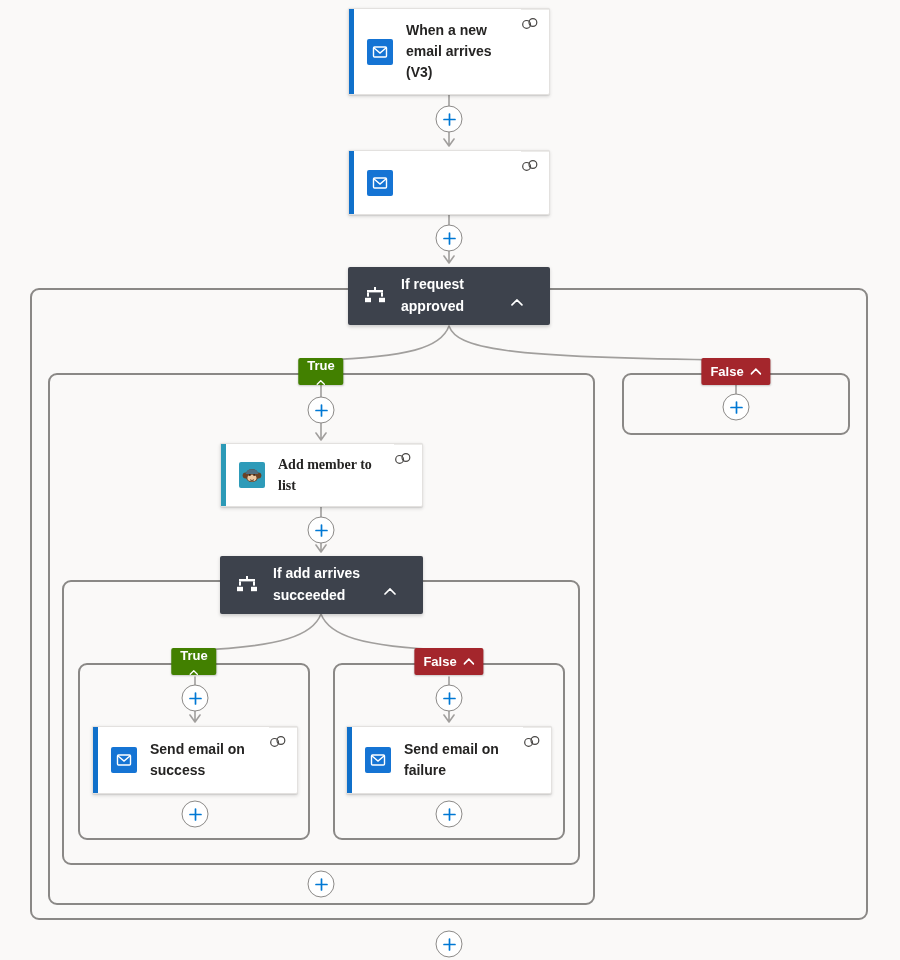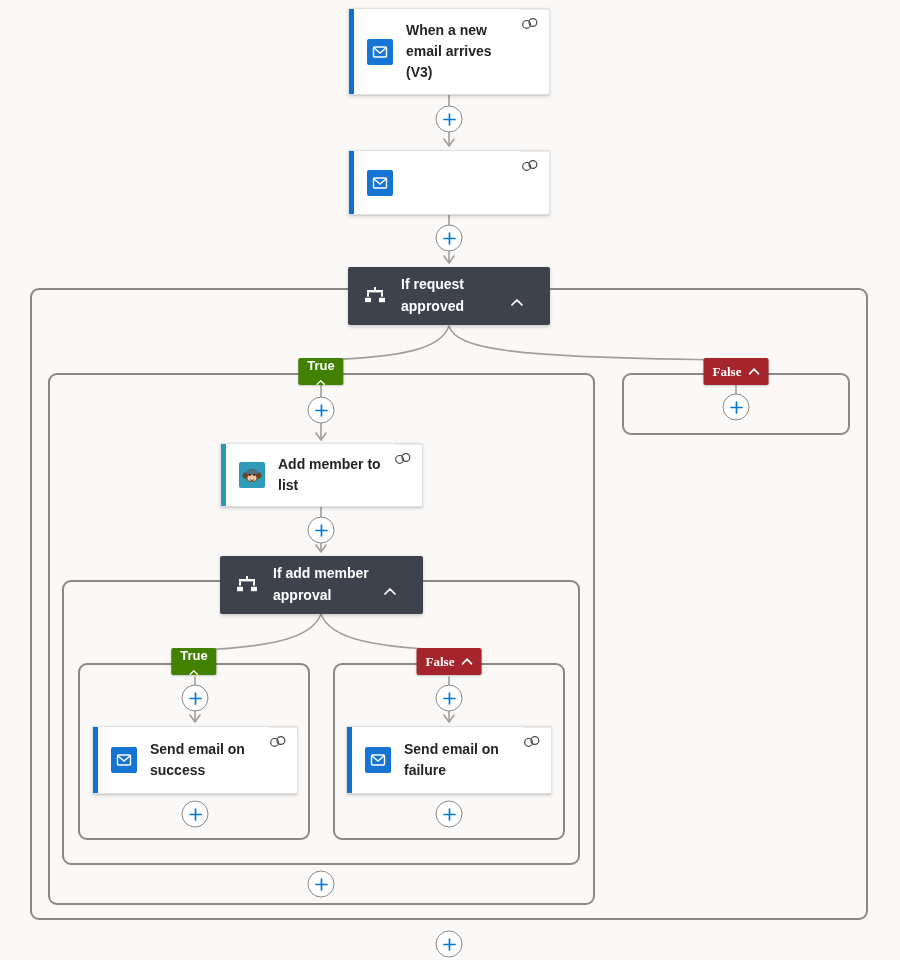--- a/index.html
+++ b/index.html
@@ -43,21 +43,21 @@
              padding:0 27px 0 16px;box-shadow:0 1.2px 3.6px rgba(0,0,0,.18);}
   .cond-icon{width:22px;height:18px;flex:0 0 22px;}
   .cond-title{font-size:14px;font-weight:700;color:#ffffff;line-height:1.55;margin-left:15px;width:120px;}
   .chev{margin-left:auto;width:13px;height:8px;cursor:pointer;display:block;}
 
   
   .badge{position:absolute;z-index:3;height:27px;transform:translateX(-50%);display:flex;align-items:center;gap:7px;
          padding:0 9px;border-radius:2px;color:#fff;font-size:13px;font-weight:700;cursor:pointer;
          box-shadow:0 1px 2px rgba(0,0,0,.2);}
   .badge.true{background:var(--true-green);flex-direction:column;}
-  .badge.false{background:var(--false-red);font-family:Liberation Serif, serif;}
+  .badge.false{background:var(--false-red);}
   .badge svg{width:11px;height:7px;display:block;}
 
   
   .plus{position:absolute;z-index:3;width:27px;height:27px;border-radius:50%;transform:translate(-50%,-50%);
         background:#fff;border:1px solid #8c8a88;display:flex;align-items:center;justify-content:center;cursor:pointer;padding:0;}
   .plus svg{width:14px;height:14px;display:block;}
 </style>
 </head>
 <body>
 
@@ -152,21 +152,21 @@
         <path d="M1,6 L6,1 L11,6" stroke="#fff" stroke-width="1.8" fill="none" stroke-linecap="round"></path>
       </svg>
   </div>
   <div class="badge false" style="left:736px;top:358px;">
     <span>False</span>
     <svg viewBox="0 0 12 7">
         <path d="M1,6 L6,1 L11,6" stroke="#fff" stroke-width="1.8" fill="none" stroke-linecap="round"></path>
       </svg>
   </div>
 
-  <div class="card" style="left:220px;top:443px;width:203px;height:64px;">
+  <div class="card" style="left:220px;top:443px;width:203px;height:64px;font-family:Liberation Serif, serif;">
     <div class="accent teal"></div>
     <div class="card-body">
       <span class="conn-icon">
         <svg viewBox="0 0 26 26">
             <rect width="26" height="26" rx="2" fill="#2e9bb9"></rect>
             <circle cx="6.6" cy="13.5" r="3" fill="#6b4226"></circle>
             <circle cx="19.4" cy="13.5" r="3" fill="#6b4226"></circle>
             <circle cx="13" cy="13.5" r="6.6" fill="#6b4226"></circle>
             <path d="M6.6,12 a6.6,6.2 0 0 1 12.8,0 z" fill="#4e6e81"></path>
             <ellipse cx="13" cy="16" rx="4.6" ry="3.3" fill="#edc9a2"></ellipse>
@@ -191,21 +191,21 @@
     <span class="cond-icon">
       <svg viewBox="0 0 22 18" fill="#fff">
           <rect x="10" y="0" width="2" height="3.2"></rect>
           <rect x="3" y="3" width="16" height="2.4"></rect>
           <rect x="3" y="5.4" width="2" height="4.2"></rect>
           <rect x="17" y="5.4" width="2" height="4.2"></rect>
           <rect x="1" y="10.8" width="6" height="4.4"></rect>
           <rect x="15" y="10.8" width="6" height="4.4"></rect>
         </svg>
     </span>
-    <span class="cond-title">If add member approval</span>
+    <span class="cond-title">If add arrives succeeded</span>
     <span class="chev">
       <svg viewBox="0 0 12 7">
           <path d="M1,6 L6,1 L11,6" stroke="#fff" stroke-width="1.7" fill="none" stroke-linecap="round"></path>
         </svg>
     </span>
   </div>
 
   <div class="badge true" style="left:194px;top:648px;">
     <span>True</span>
     <svg viewBox="0 0 12 7">

